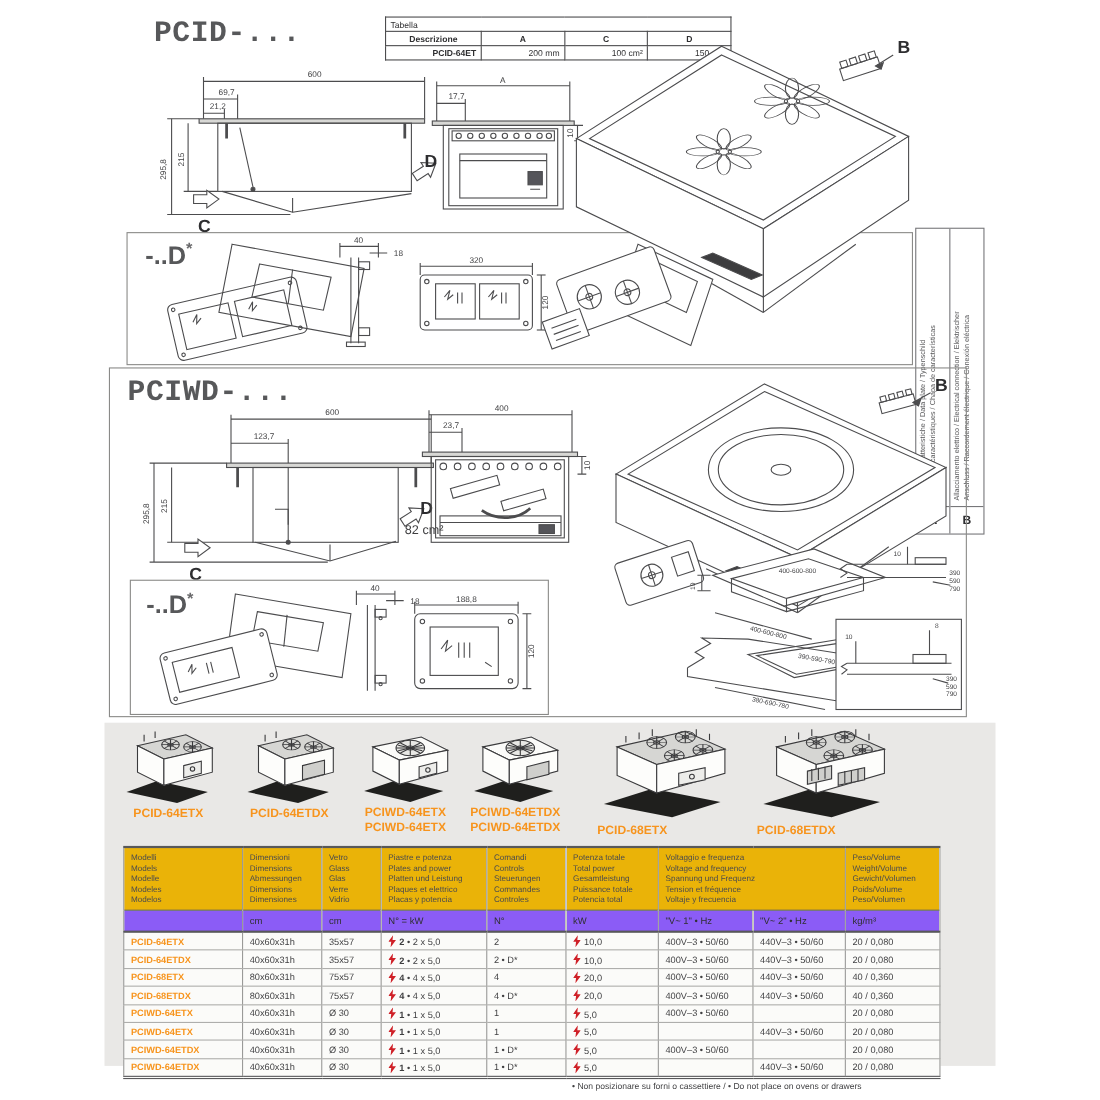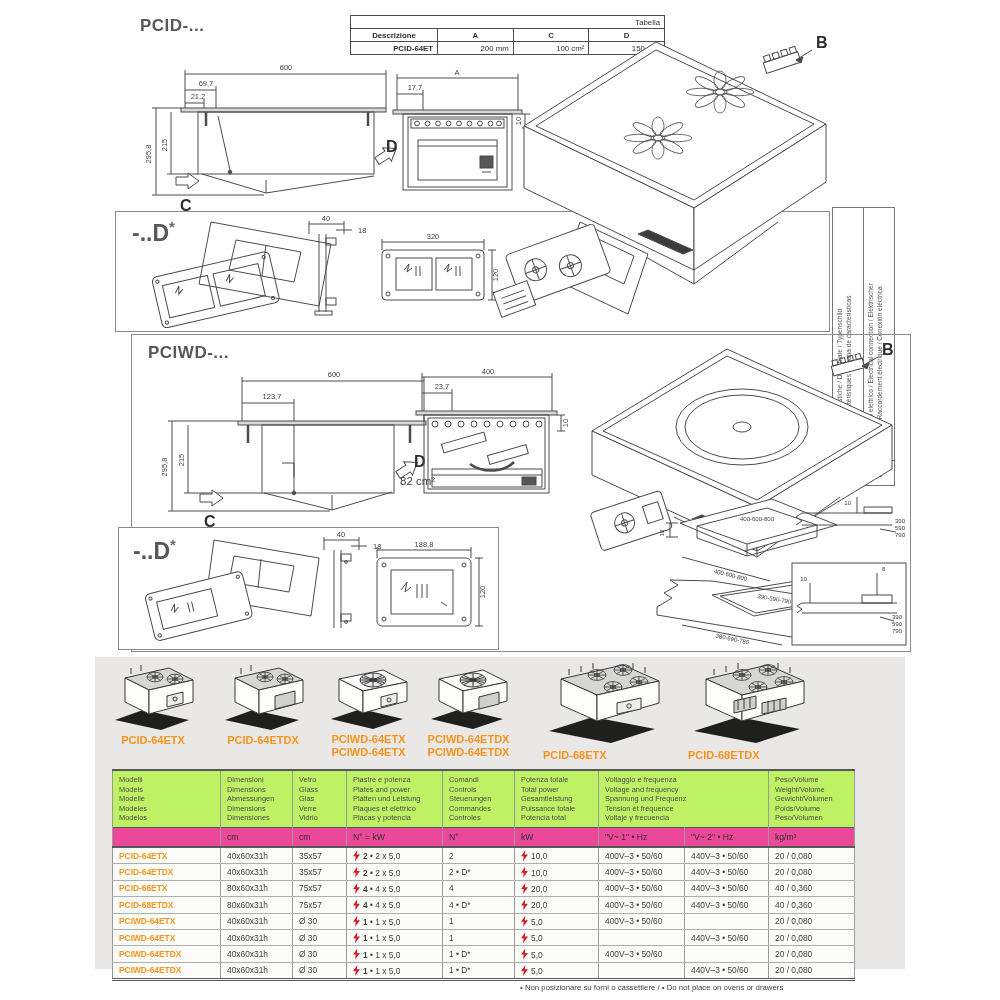--- a/index.html
+++ b/index.html
@@ -1,53 +1,53 @@
 <!DOCTYPE html>
 <html><head>
 <meta charset="utf-8">
 <style>
   html,body{margin:0;padding:0;background:#fff;}
   #page{position:relative;width:1000px;height:1000px;background:#ffffff;overflow:hidden;
         font-family:"Liberation Sans",sans-serif;color:#3f3f41;}
   .abs{position:absolute;}
-  .sec-title{font-weight:bold;color:#57585a;font-size:17px;letter-spacing:.5px;}
+  .sec-title{font-weight:bold;color:#57585a;font-size:27px;letter-spacing:.5px;font-family:Liberation Mono, monospace;}
   .d-title{font-weight:bold;color:#57585a;font-size:23px;}
   .d-title sup{font-size:15px;color:#6a6a6c;}
   svg{display:block;}
   svg text{font-family:"Liberation Sans",sans-serif;fill:#3f3f41;}
   .dim{font-size:7.5px;}
   .dim6{font-size:6px;}
   .big-letter{font-size:16px;font-weight:bold;fill:#2e2e30;}
   .area-txt{font-size:11.5px;}
   
   .tabella{border-collapse:collapse;font-size:7.8px;color:#2f2f31;background:#fff;}
   .tabella td,.tabella th{border:1px solid #4c4c4e;padding:1px 4px;height:10px;text-align:right;}
-  .tabella .tt{text-align:right;font-weight:normal;}
+  .tabella .tt{text-align:left;font-weight:normal;}
   .tabella .ch{text-align:center;font-weight:bold;}
   .tabella .mn{font-weight:bold;}
   
   .frame{border:1px solid #8a8a88;background:transparent;}
   
   .legend{background:#fff;border:1px solid #77777a;display:flex;}
   .strip{position:relative;width:30px;height:100%;}
   .strip+.strip{border-left:1px solid #77777a;}
   .letter{position:absolute;left:0;bottom:0;width:100%;height:24px;border-top:1px solid #77777a;
           display:flex;align-items:center;justify-content:center;font-weight:bold;font-size:11px;color:#2e2e30;}
   .rot{position:absolute;left:2px;top:247px;width:243px;height:28px;transform:rotate(-90deg);transform-origin:0 0;
        font-size:6.6px;line-height:9px;color:#55555  7;color:#555557;white-space:nowrap;}
   
   .graysec{background:#e9e8e6;}
   .thumb-label{color:#f7941d;font-weight:bold;font-size:11px;text-align:center;line-height:13px;white-space:nowrap;}
   
   table.spec{border-collapse:collapse;table-layout:fixed;width:742px;background:#fbfbf9;}
   .spec td,.spec th{border-left:1px solid #9a9a98;border-right:1px solid #9a9a98;padding:0 0 0 6px;
        font-weight:normal;text-align:left;vertical-align:middle;overflow:hidden;}
-  .spec tr.hdr th{background:#bef264;font-size:7.4px;line-height:9.6px;color:#4b4b4d;
+  .spec tr.hdr th{background:#eab308;font-size:7.4px;line-height:9.6px;color:#4b4b4d;
        white-space:pre-line;vertical-align:top;padding-top:4px;height:52px;border-top:2px solid #58585a;}
-  .spec tr.units td{background:#ec4899;font-size:8.6px;height:18px;border-top:1px solid #58585a;
+  .spec tr.units td{background:#8b5cf6;font-size:8.6px;height:18px;border-top:1px solid #58585a;
        border-bottom:2px solid #58585a;color:#2f2f31;}
   .spec tr.r td{height:15.4px;font-size:8.4px;border-bottom:1px solid #aeaeac;background:#fbfbf9;white-space:nowrap;}
   .spec td.c-model{background:#e9e8e6;color:#f7941d;font-weight:bold;font-size:9.6px;}
   .spec tr.last td{border-bottom:3px double #58585a;}
   .bolt{display:inline-block;width:7px;height:11px;background:#cf2027;
         clip-path:polygon(62% 0,0 55%,38% 55%,30% 100%,100% 40%,55% 40%);vertical-align:-2px;margin-right:3px;}
   .pn{font-weight:bold;}
   
   .note-left{background:#fff;border-top:2px solid #3f3f41;border-bottom:2px solid #3f3f41;
              font-size:8.6px;color:#3f3f41;display:flex;align-items:center;padding-left:8px;}
@@ -277,21 +277,21 @@
     </div>
     <div class="strip">
       <div class="rot">
         <div>Allacciamento elettrico / Electrical connection / Elektrischer</div>
         <div>Anschluss / Raccordement électrique / Conexión eléctrica</div>
       </div>
       <div class="letter">B</div>
     </div>
   </div>
 
-  <div class="abs frame" style="left:131px;top:334px;width:778px;height:316px;">
+  <div class="abs frame" style="left:99px;top:334px;width:778px;height:316px;">
     <div class="abs sec-title" style="left:16px;top:8px;">PCIWD-...</div>
 
     <svg class="abs" style="left:10px;top:28px;" width="302" height="196" viewBox="0 0 302 196">
       <g stroke="#4c4c4e" fill="none" stroke-width="1">
         <line x1="100" y1="18" x2="282" y2="18"></line>
           <line x1="100" y1="14" x2="100" y2="58"></line>
           <line x1="282" y1="14" x2="282" y2="58"></line>
         <line x1="100" y1="40" x2="152" y2="40"></line>
           <line x1="152" y1="36" x2="152" y2="60"></line>
         <rect x="96" y="58" width="188" height="4" fill="#d8d8d5"></rect>

